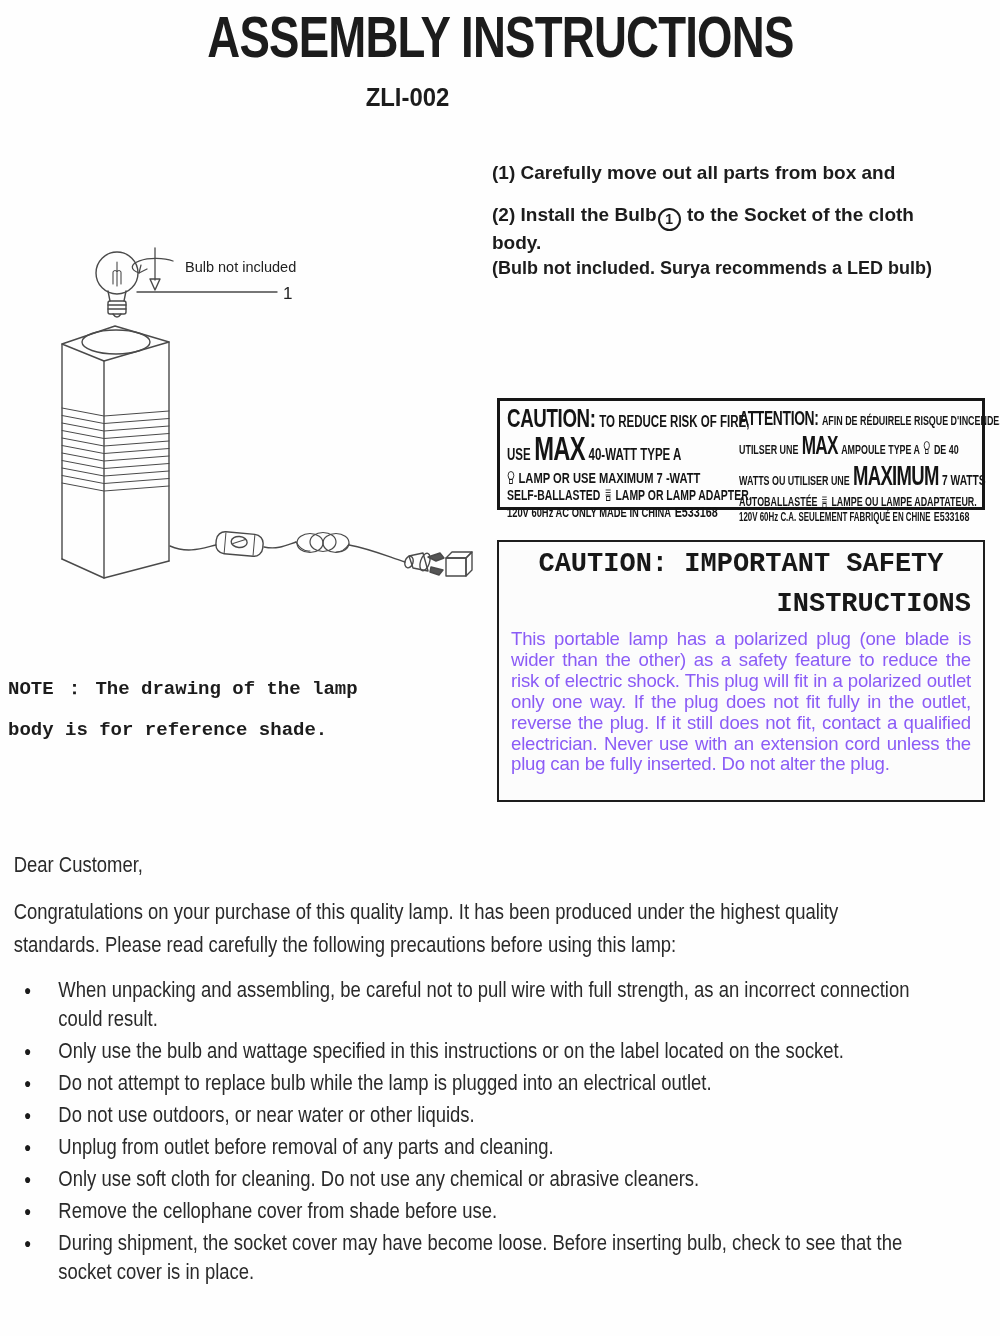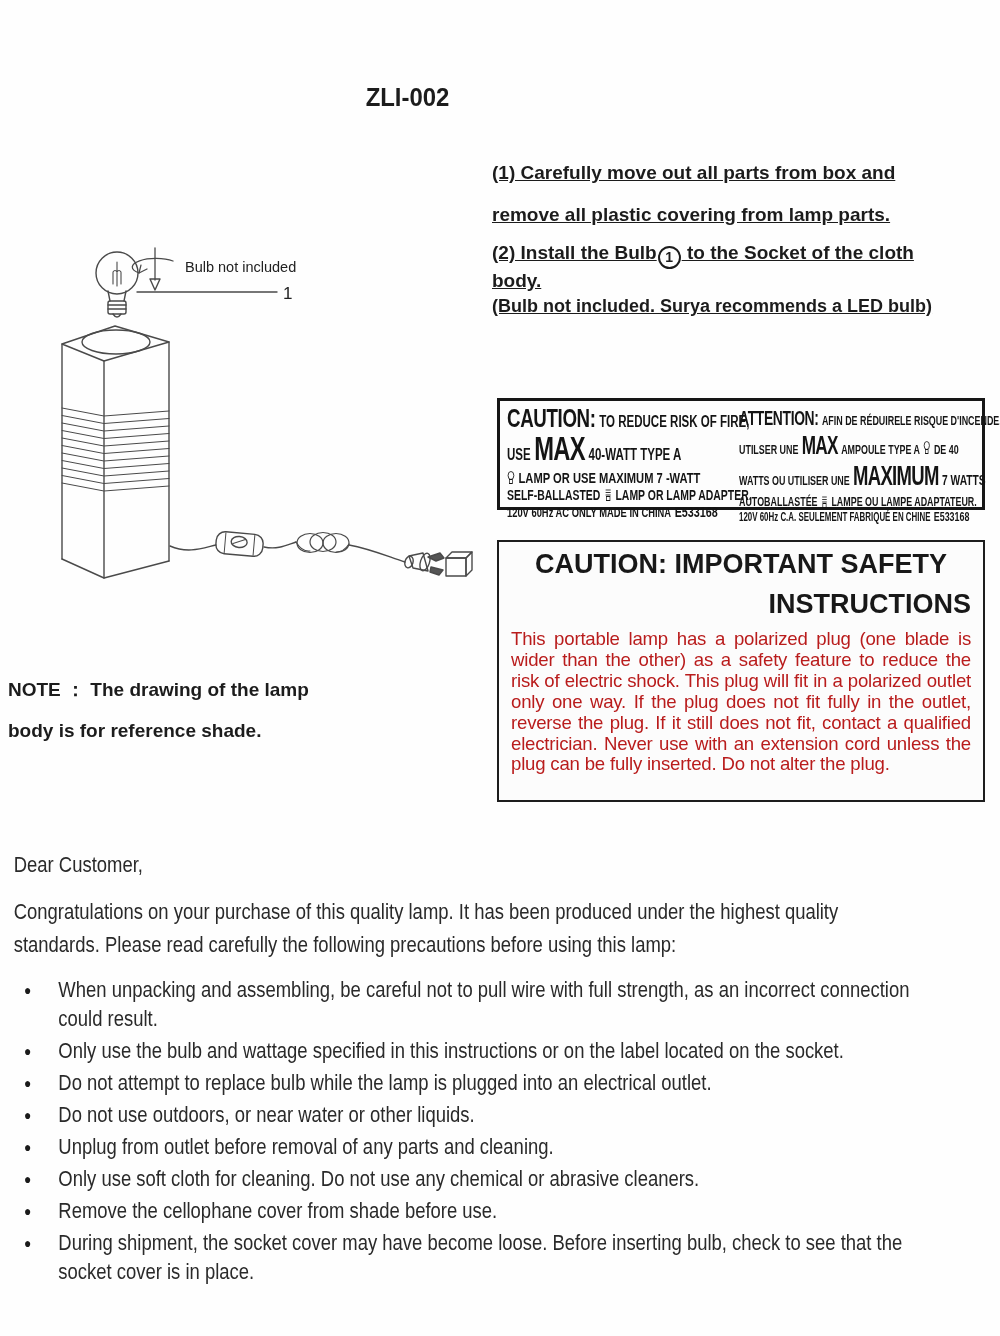--- a/index.html
+++ b/index.html
@@ -14,21 +14,21 @@
     font-size:57px;font-weight:bold;letter-spacing:-1px;white-space:nowrap;
   }
   .doc-title .squeeze{display:inline-block;transform:scaleX(0.80);transform-origin:center;}
   .doc-model{
     position:absolute;top:82px;left:0;width:816px;text-align:center;
     font-size:26px;font-weight:bold;
   }
   .doc-model .squeeze{display:inline-block;transform:scaleX(0.92);transform-origin:center;}
   
   .steps{position:absolute;left:492px;top:161px;width:505px;font-weight:bold;font-size:19px;}
-  .steps .s-line{white-space:nowrap;line-height:23px;text-decoration:underline;}
+  .steps .s-line{white-space:nowrap;line-height:23px;}
   .s1{margin-bottom:19px;}
   .s2{margin-bottom:15px;}
   .s3{line-height:27px;}
   .s4{line-height:25px;}
   .s5{font-size:18px;margin-top:3px;}
   .circled{
     display:inline-flex;align-items:center;justify-content:center;
     width:19px;height:19px;border:2px solid #1c1c1c;border-radius:50%;
     font-size:14px;font-weight:bold;vertical-align:-3px;margin:0 1px;
   }
@@ -60,58 +60,60 @@
   .cl-t135{font-size:13.5px;} .cl-t13{font-size:13px;} .cl-t12{font-size:12px;}
   .cl-e{font-size:15px;} .cl-e-fr{font-size:13.5px;}
   .cl-row svg{flex:none;align-self:center;}
   
   .safety-box{
     position:absolute;left:497px;top:540px;width:488px;height:262px;
     box-sizing:border-box;border:2px solid #1d1d1d;background:#fcfcfc;
     padding:6px 12px 0 12px;
   }
   .sb-title{
-    text-align:center;font-family:Liberation Sans, sans-serif;font-weight:bold;
+    text-align:center;font-family:Liberation Mono, monospace;font-weight:bold;
     font-size:27px;line-height:33px;color:#181818;
   }
   .sb-title .t2{margin-top:7px;text-align:right;}
   .sb-body{
     margin-top:8px;font-size:18.6px;line-height:20.9px;text-align:justify;
-    color:#b91c1c;letter-spacing:-0.2px;
+    color:#8b5cf6;letter-spacing:-0.2px;
   }
   
   .note{position:absolute;left:8px;top:678px;font-weight:bold;font-size:19px;}
-  .note .n-line{line-height:23px;}
+  .note .n-line{line-height:23px;font-family:Liberation Mono, monospace;}
   .note .n2{margin-top:18px;}
   .note .n3{margin-top:19px;font-size:20px;}
   
   .letter{
     position:absolute;left:0;top:851px;width:1165px;
     transform:scaleX(0.858);transform-origin:0 0;
     color:#2a2a2a;padding-left:16px;box-sizing:border-box;
   }
   .greeting{font-size:21.5px;line-height:28px;}
   .intro{font-size:21.5px;line-height:33px;margin-top:17px;max-width:1045px;}
   .precautions{list-style:none;margin:14px 0 0 0;padding:0 0 0 12px;}
   .precautions li{display:flex;margin-bottom:3px;}
   .precautions .marker{flex:none;width:40px;font-size:14px;line-height:29px;color:#1a1a1a;}
   .precautions .b-text{flex:1;max-width:1008px;font-size:21.5px;line-height:29px;}
 </style>
 </head>
 <body>
 
 <div class="page">
 
+  <div class="doc-title">
+    <span class="squeeze">ASSEMBLY INSTRUCTIONS</span>
+  </div>
   <div class="doc-model">
     <span class="squeeze">ZLI-002</span>
   </div>
 
   <div class="steps">
     <div class="s-line s1">(1) Carefully move out all parts from box and</div>
-    <div class="s-line s2">remove all plastic covering from lamp parts.</div>
     <div class="s-line s3"><span>(2) Install the Bulb</span><span class="circled">1</span><span> to the Socket of the cloth</span></div>
     <div class="s-line s4">body.</div>
     <div class="s-line s5">(Bulb not included. Surya recommends a LED bulb)</div>
   </div>
 
   <svg class="diagram" width="460" height="378" viewBox="0 0 460 378" fill="none" stroke="#4a4a4a" stroke-width="1.4" stroke-linejoin="round" stroke-linecap="round">
 
     <g>
       <circle cx="84" cy="45" r="21"></circle>
       <path d="M75,63 L77,73 M93,63 L91,73"></path>

